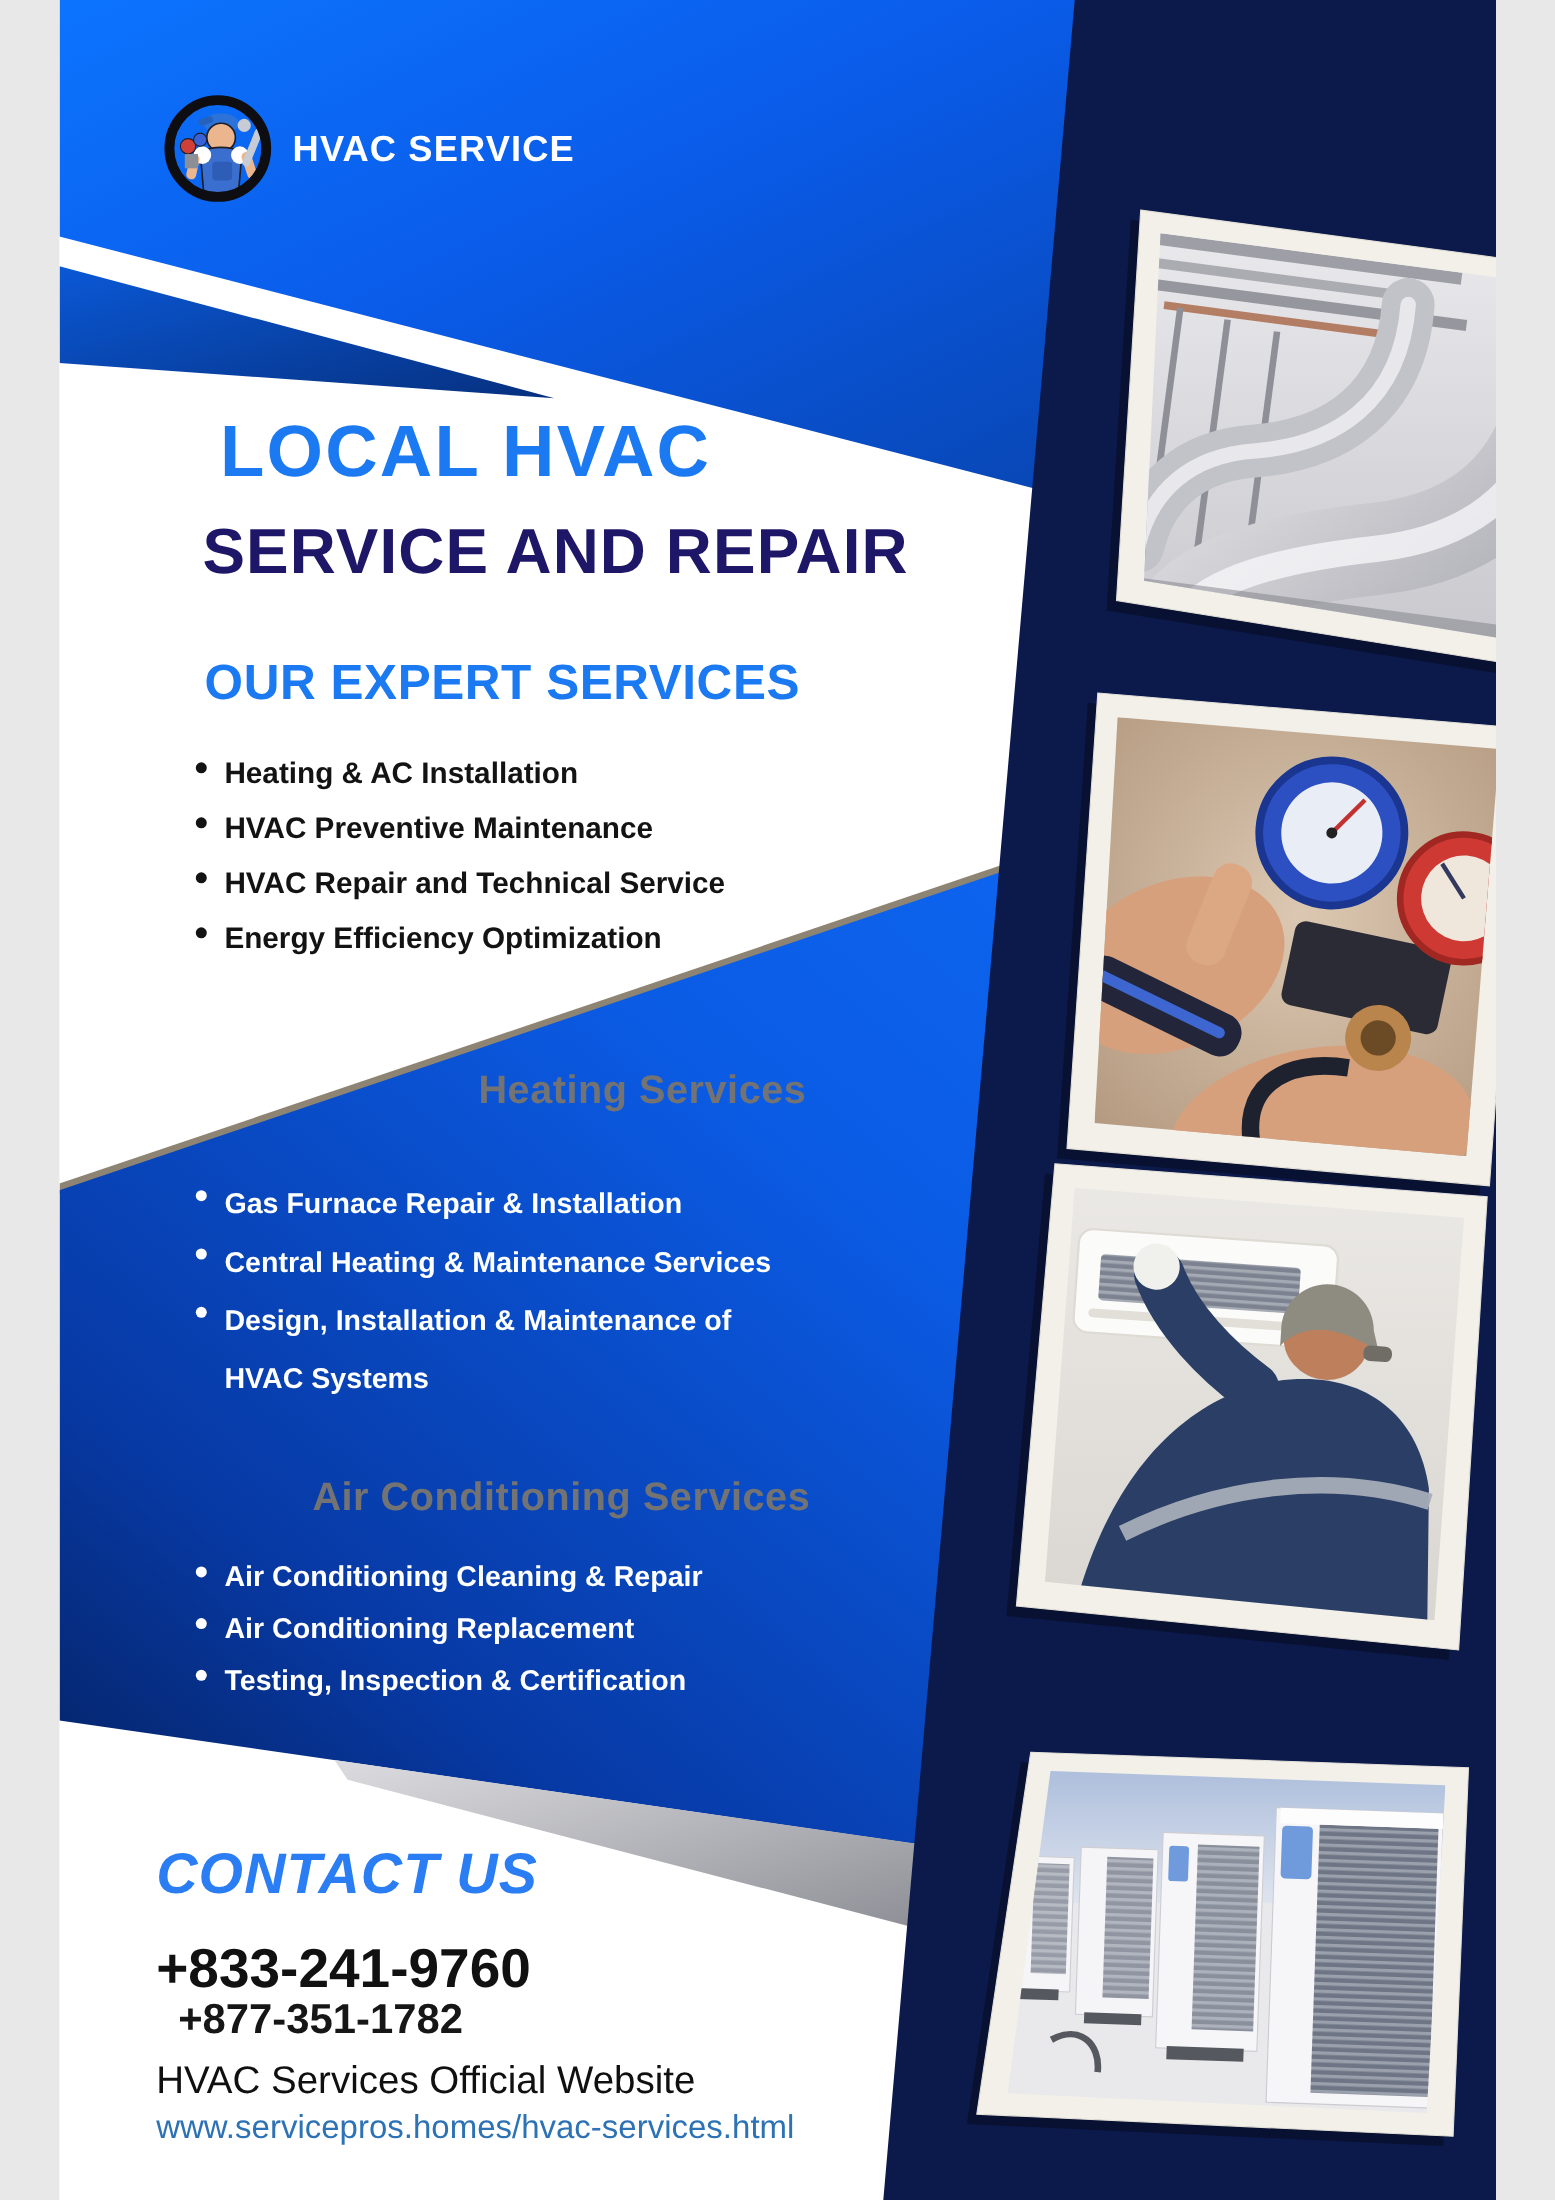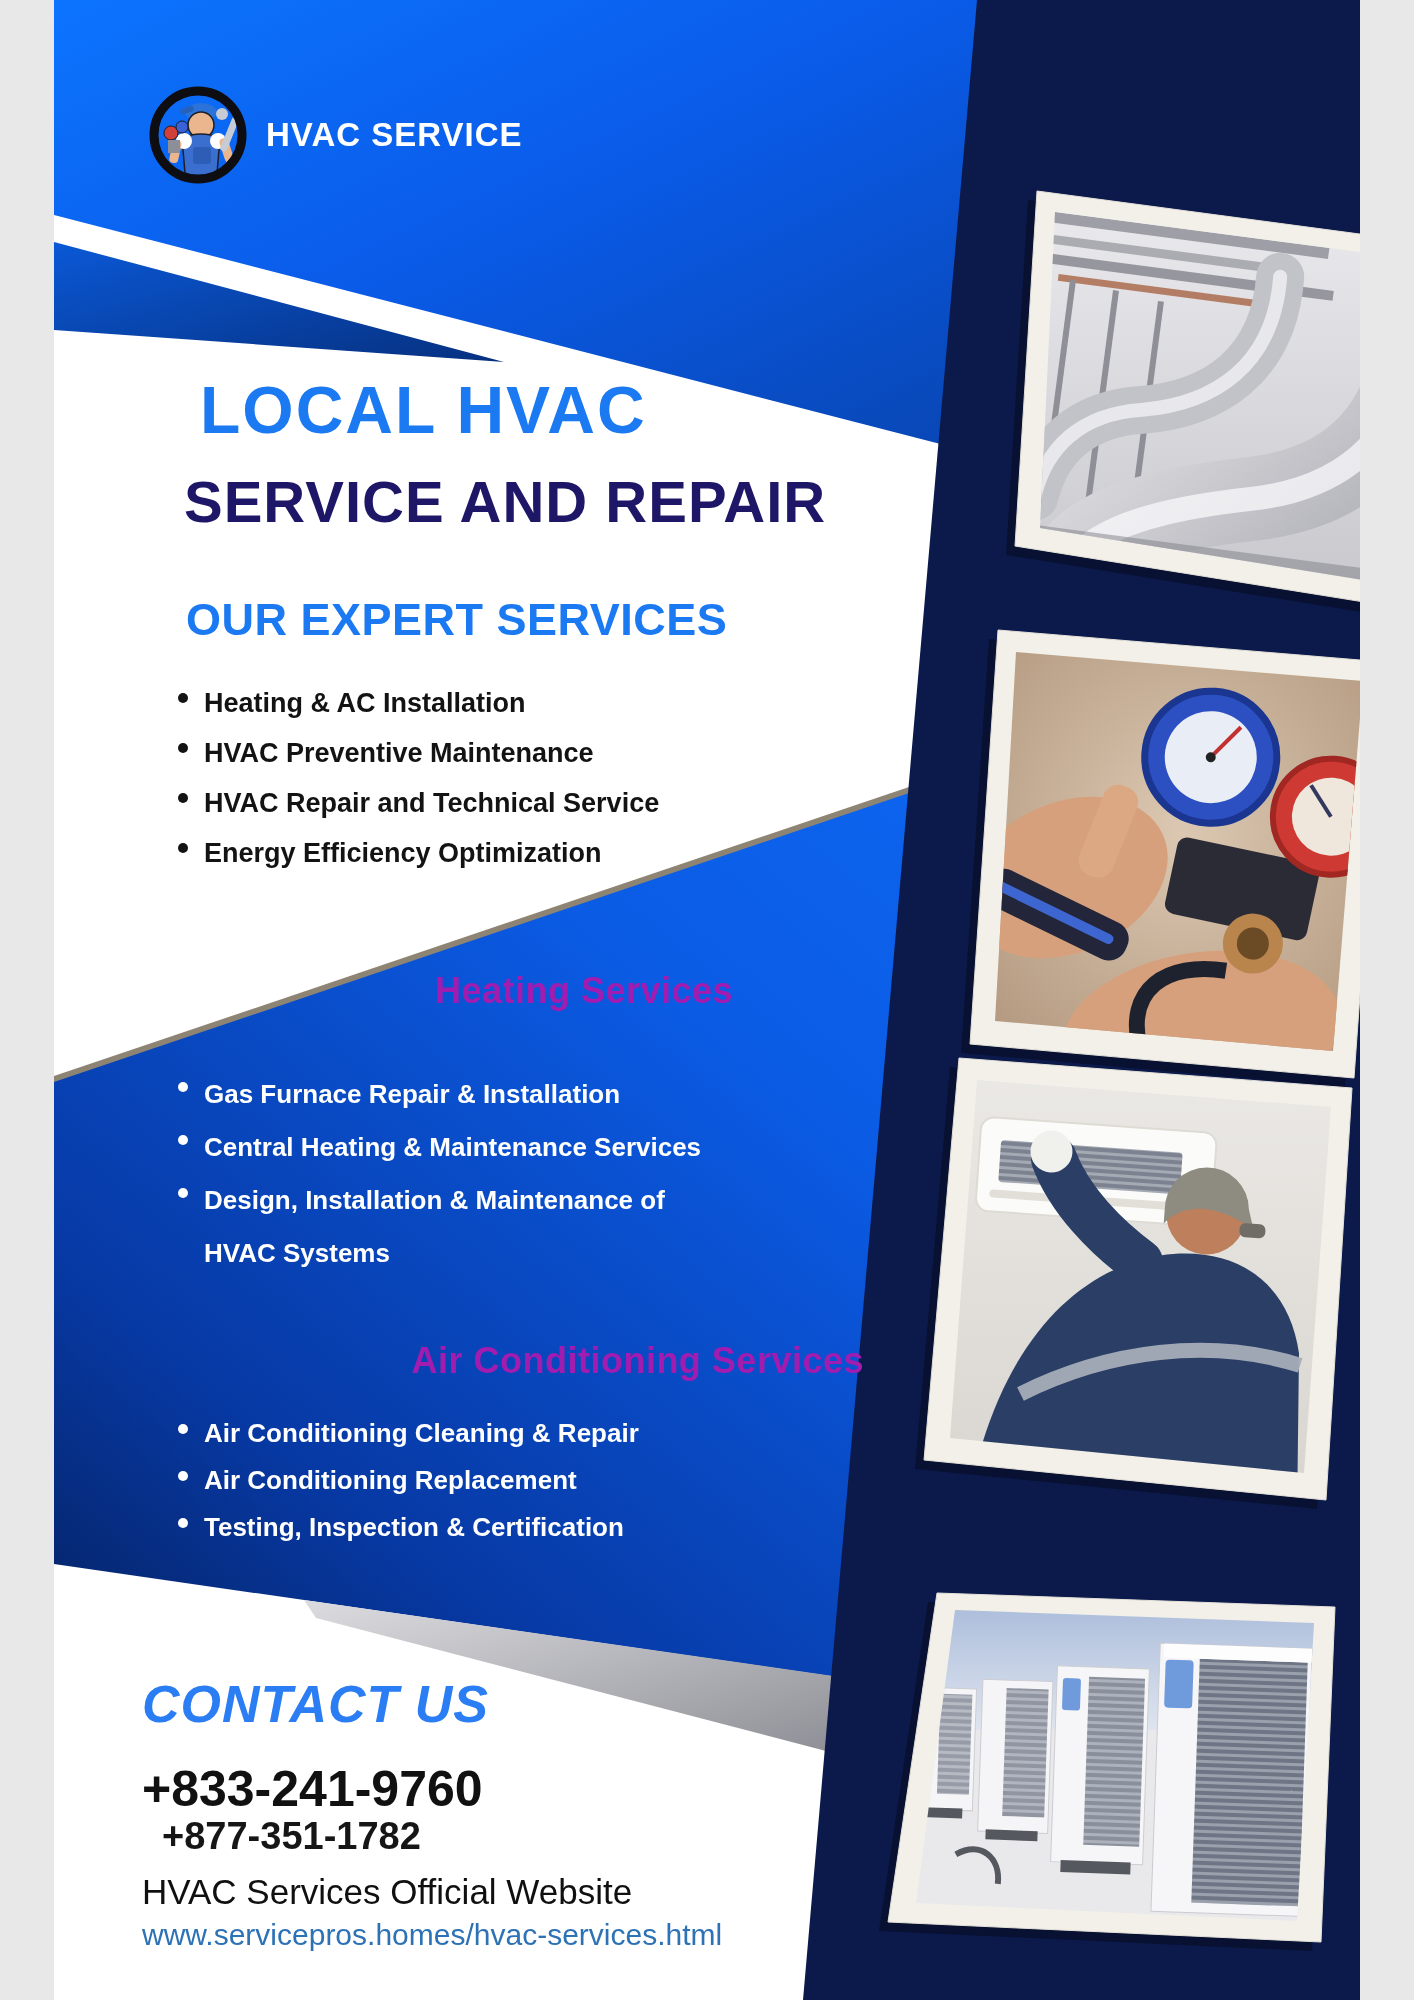--- a/index.html
+++ b/index.html
@@ -20,23 +20,23 @@
   ul.flyer-list{list-style:none;margin:0;padding:0;}
   ul.flyer-list li{position:relative;padding-left:32px;font-weight:700;}
   ul.flyer-list li::before{content:"";position:absolute;left:6px;top:0.55em;width:10px;height:10px;border-radius:50%;background:currentColor;}
   .black-list{left:118px;top:678px;width:600px;color:var(--text_black);font-size:27px;}
   .black-list li{line-height:50px;}
   .white-list{color:#fff;font-size:26px;}
   .white-list li{line-height:53px;}
   .wl1{left:118px;top:1068px;width:560px;}
   .wl2{left:118px;top:1410px;width:580px;}
   .wl2 li{line-height:47px;}
-  .band-head{color:#a21caf;font-weight:700;font-size:36px;letter-spacing:0.5px;}
+  .band-head{color:#737373;font-weight:700;font-size:36px;letter-spacing:0.5px;}
   .heat-head{left:340px;top:970px;width:380px;text-align:center;}
-  .air-head{left:230px;top:1340px;width:580px;text-align:right;}
+  .air-head{left:230px;top:1340px;width:580px;text-align:left;}
   .contact-head{left:88px;top:1674px;font-size:52px;font-weight:800;font-style:italic;color:#2B7DF3;letter-spacing:1px;}
   .phone1{left:88px;top:1760px;font-size:50px;font-weight:800;color:#111;}
   .phone2{left:88px;top:1815px;font-size:38px;font-weight:600;color:#161616;margin-left:20px;}
   .site-label{left:88px;top:1872px;font-size:35px;font-weight:500;color:#101010;}
   .site-url{left:88px;top:1918px;font-size:30px;font-weight:500;color:var(--link_blue);text-decoration:none;display:block;}
 </style>
 </head>
 <body>
 
 <div id="page">

